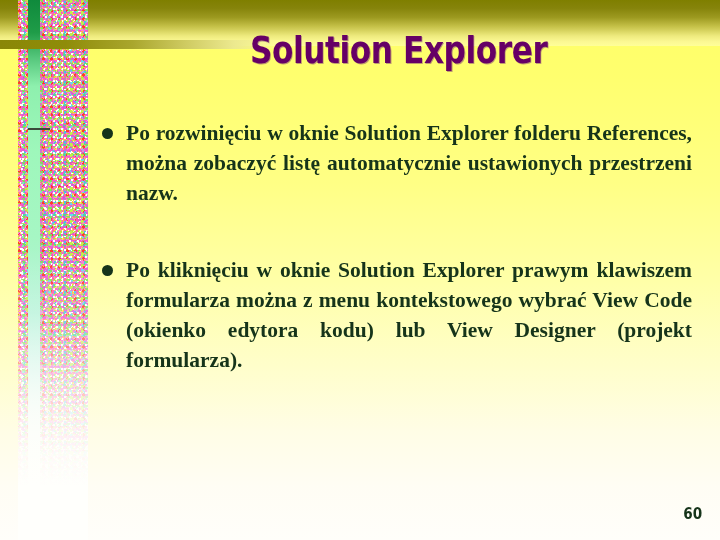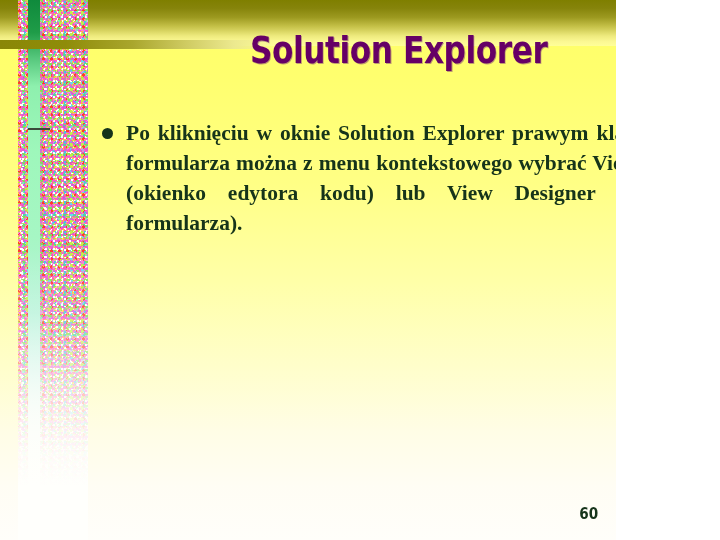--- a/index.html
+++ b/index.html
@@ -4,21 +4,21 @@
 <title>Solution Explorer</title>
 <style>
   html, body {
     margin: 0;
     padding: 0;
     background: #ffffff;
   }
 
   #slide {
     position: relative;
-    width: 616px;
+    width: 720px;
     height: 540px;
     overflow: hidden;
     background: linear-gradient(to bottom,
         #ffff66 0%,
         #ffff6e 14%,
         #ffff85 34%,
         #ffffa8 52%,
         #fffecb 68%,
         #fffde6 80%,
         #fffdf4 90%,
@@ -264,20 +264,24 @@
     <div class="sidebar-tick"></div>
     <div class="sidebar-fade"></div>
   </div>
 
   <div class="olive-bar"></div>
 
   <div class="title">Solution Explorer</div>
 
   <div class="body">
 
+    <div class="bullet-row">
+      <span class="bullet-dot"></span>
+      <span class="bullet-text">Po rozwinięciu w oknie Solution Explorer folderu References, można zobaczyć listę automatycznie ustawionych przestrzeni nazw.</span>
+    </div>
 
 
     <div class="bullet-row">
       <span class="bullet-dot"></span>
       <span class="bullet-text">Po kliknięciu w oknie Solution Explorer prawym klawiszem formularza można z menu kontekstowego wybrać View Code (okienko edytora kodu) lub View Designer (projekt formularza).</span>
     </div>
 
   </div>
 
   <div class="page-number">60</div>

